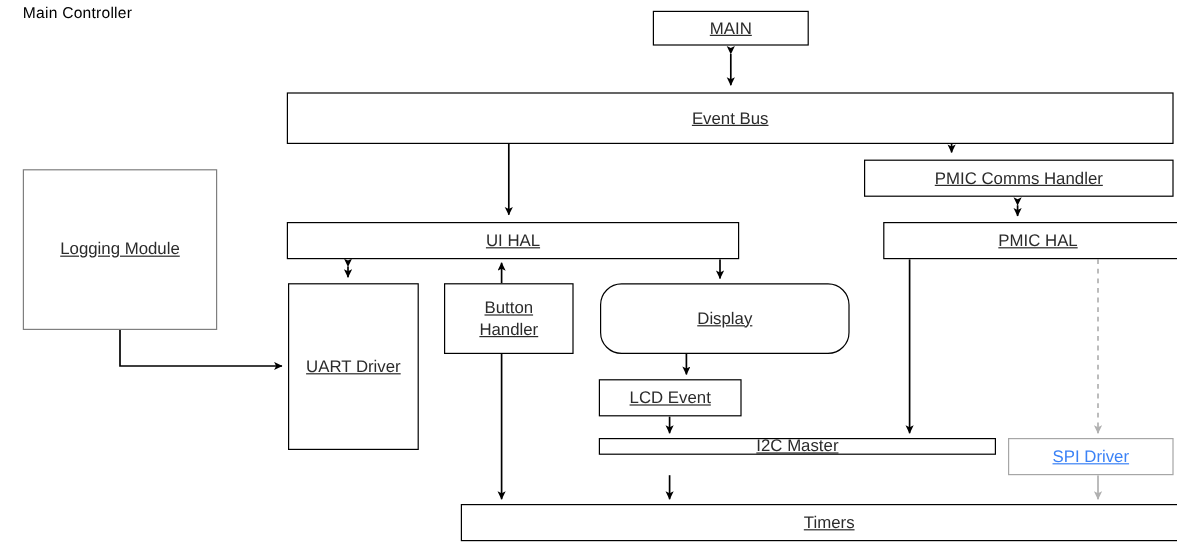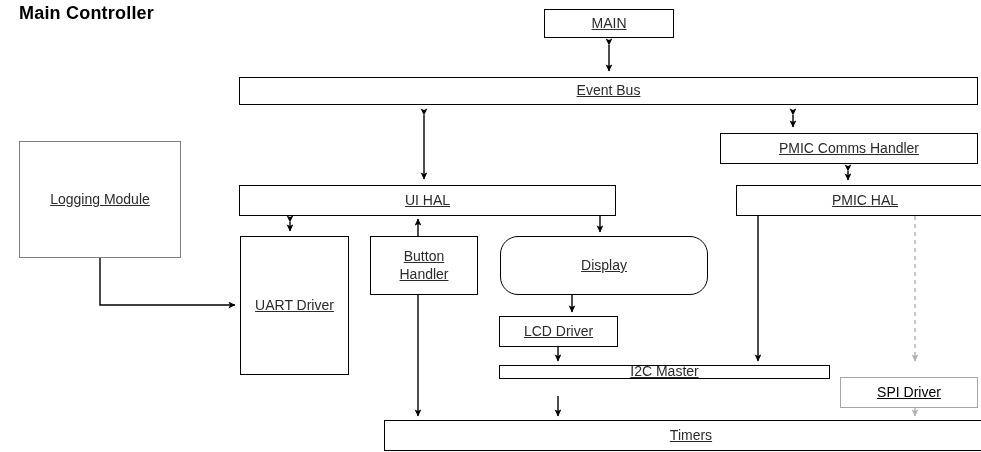--- a/index.html
+++ b/index.html
@@ -12,44 +12,43 @@
     width: 981px;
     height: 452px;
     background: #ffffff;
     font-family: "Liberation Sans", sans-serif;
     overflow: hidden;
   }
   #diagram-title {
     position: absolute;
     left: 19px;
     top: 3px;
-    font-size: 18px;
-    font-weight: bold;
+    font-size: 13px;
+    font-weight: normal;
     color: #000000;
     letter-spacing: 0.2px;
   }
   .node {
     position: absolute;
     box-sizing: border-box;
     border: 1px solid #000000;
     background: #ffffff;
     display: flex;
     align-items: center;
     justify-content: center;
     text-align: center;
     font-size: 14px;
     color: #2b2b2b;
     line-height: 1.25;
     z-index: 3;
     text-decoration: underline;
   }
   .node.grey {
     border-color: #a6a6a6;
-    color: #000000;
-    margin-top: 12px;
+    color: #3b82f6;
   }
   .node.greyborder {
     border-color: #7f7f7f;
   }
   #svg-links {
     position: absolute;
     left: 0;
     top: 0;
     width: 981px;
     height: 452px;
@@ -132,29 +131,29 @@
 
     <g>
       <path d="M100,258 L100,305 L235,305" stroke="#000000" stroke-width="1.4" fill="none" marker-end="url(#arrow-black)"></path>
     </g>
   </svg>
 
   <div class="node" style="left:544px; top:9px; width:130px; height:29px;">
     <span>MAIN</span>
   </div>
 
-  <div class="node" style="left:239px; top:77px; width:739px; height:28px;">
+  <div class="node" style="left:239px; top:77px; width:739px; height:43px;">
     <span>Event Bus</span>
   </div>
 
   <div class="node" style="left:720px; top:133px; width:258px; height:31px;">
     <span>PMIC Comms Handler</span>
   </div>
 
-  <div class="node greyborder" style="left:19px; top:141px; width:162px; height:117px;">
+  <div class="node greyborder" style="left:19px; top:141px; width:162px; height:134px;">
     <span>Logging Module</span>
   </div>
 
   <div class="node" style="left:239px; top:185px; width:377px; height:31px;">
     <span>UI HAL</span>
   </div>
 
   <div class="node" style="left:736px; top:185px; width:258px; height:31px;">
     <span>PMIC HAL</span>
   </div>
@@ -166,21 +165,21 @@
   <div class="node" style="left:370px; top:236px; width:108px; height:59px;">
     <span style="white-space:pre-line;">Button
 Handler</span>
   </div>
 
   <div class="node" style="left:500px; top:236px; width:208px; height:59px;border-radius:18px;">
     <span>Display</span>
   </div>
 
   <div class="node" style="left:499px; top:316px; width:119px; height:31px;">
-    <span>LCD Driver</span>
+    <span>LCD Event</span>
   </div>
 
   <div class="node" style="left:499px; top:365px; width:331px; height:14px;">
     <span>I2C Master</span>
   </div>
 
   <div class="node grey" style="left:840px; top:365px; width:138px; height:31px;">
     <span>SPI Driver</span>
   </div>
 

